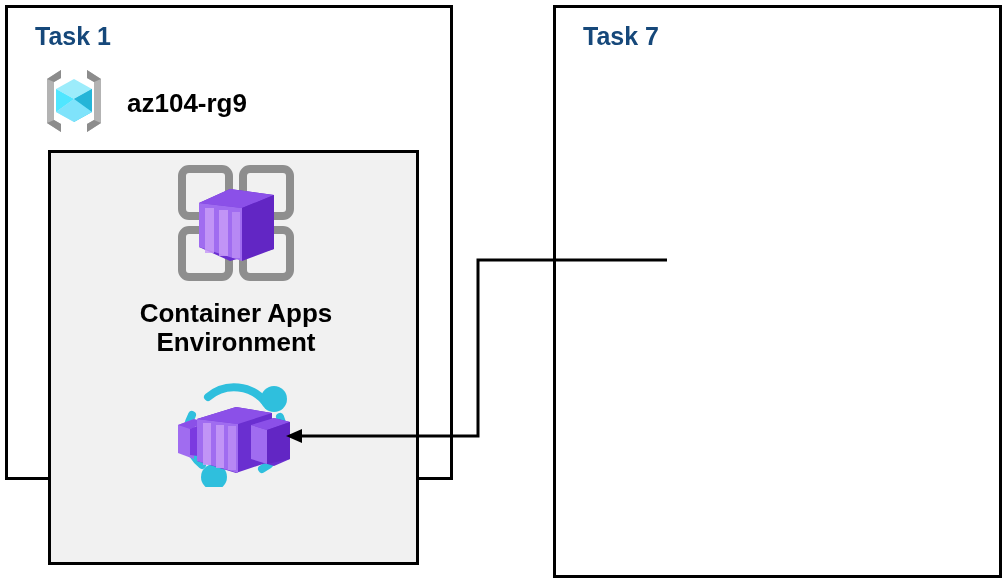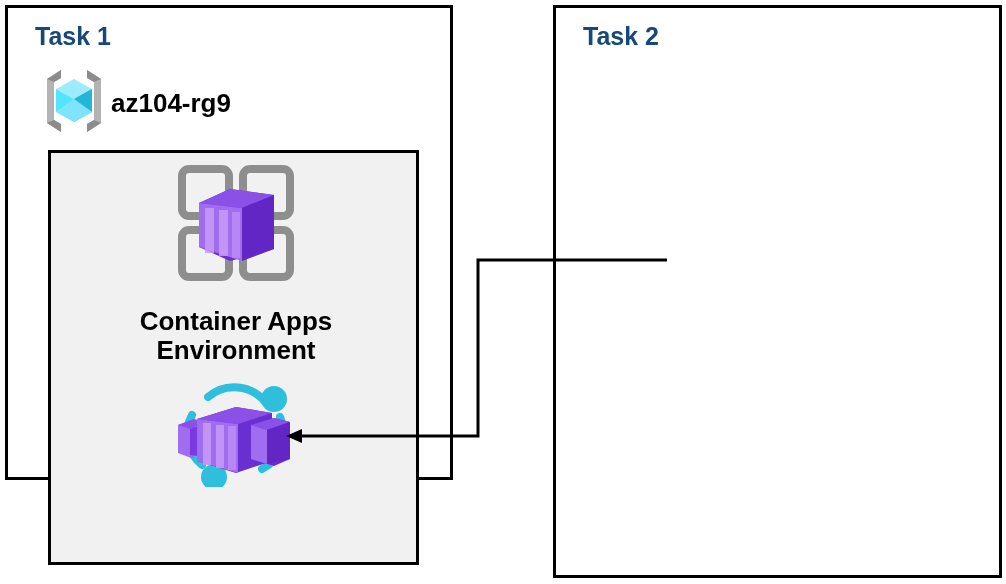--- a/index.html
+++ b/index.html
@@ -39,21 +39,21 @@
     white-space: nowrap;
   }
 
   
   #rg-row {
     position: absolute;
     left: 33px;
     top: 58px;
     display: flex;
     align-items: center;
-    gap: 4px;
+    gap: 20px;
   }
   #rg-label {
     font-size: 26px;
     font-weight: bold;
     color: #000000;
     white-space: nowrap;
   }
 
   
   .inner-box {
@@ -71,21 +71,21 @@
     flex-direction: column;
     align-items: center;
   }
   .node-label {
     font-size: 26px;
     font-weight: bold;
     color: #000000;
     text-align: center;
     line-height: 1.12;
     white-space: pre-line;
-    margin-top: 16px;
+    margin-top: 8px;
   }
 
   #node-cae     { left: 55px;  top: 8px;  width: 260px; }
   #node-capp    { left: 55px;  top: 228px; width: 260px; }
 
   
   #connector {
     position: absolute;
     left: 0;
     top: 0;
@@ -179,21 +179,21 @@
             <path d="M101 49 L124 41 L124 78 L101 83 Z" fill="#6226c4"></path>
           </svg>
         </span>
       </div>
 
     </div>
   </div>
 
   <div id="task2-panel" class="task-panel">
 
-    <div class="task-title">Task 2</div>
+    <div class="task-title">Task 7</div>
 
   </div>
 
   <svg id="connector">
     <polyline points="667,260 478,260 478,436 297,436" fill="none" stroke="#000000" stroke-width="3"></polyline>
     <polygon points="286,436 302,429 302,443" fill="#000000"></polygon>
   </svg>
 
 </div>
 

